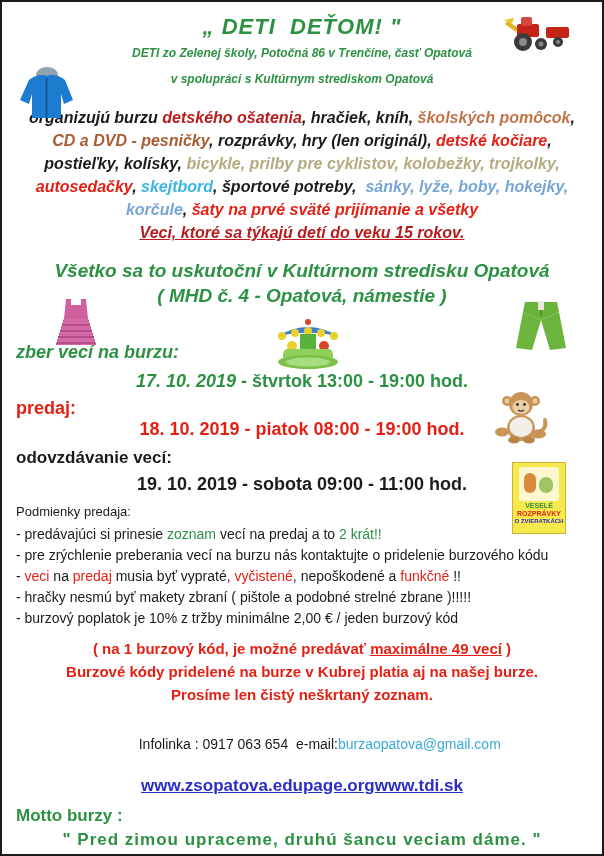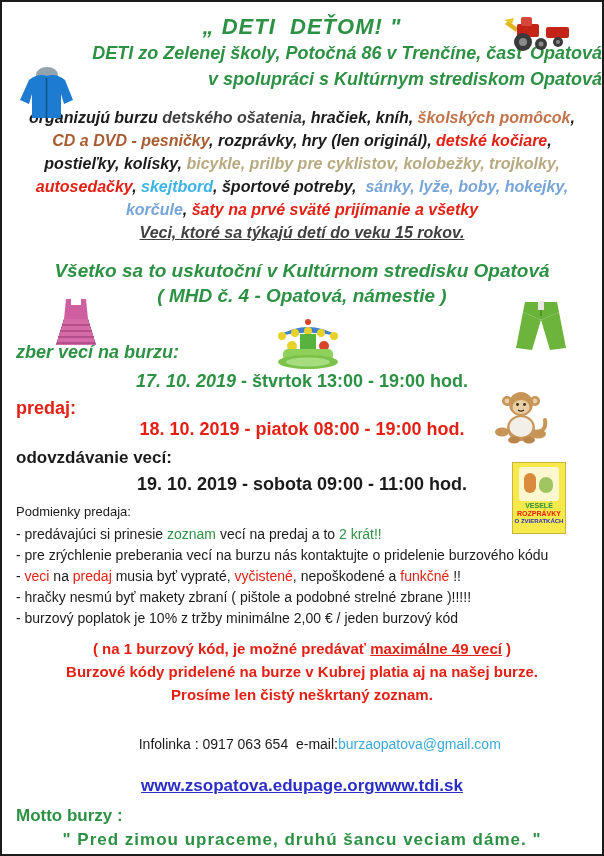--- a/index.html
+++ b/index.html
@@ -7,32 +7,32 @@
         border:2px solid #1b1b1b;box-sizing:border-box;overflow:hidden;
         font-family:"Liberation Sans","DejaVu Sans",sans-serif;color:#1b1b1b;}
   .ctr{text-align:center;}
   .ws{white-space:pre;}
   .bold{font-weight:bold;}
   .ital{font-style:italic;}
 
   
   .green{color:#2d9144;}
   .red{color:#e41f13;}
-  .purple{color:#404040;}
+  .purple{color:#b91c1c;}
   .brown{color:#a85c32;}
   .tanbrown{color:#c3734a;}
   .tan{color:#b7aa80;}
   .cyan{color:#3cb4e5;}
   .steel{color:#78a5d8;}
   .emailc{color:#3aa9d9;}
   .linkb{color:#2a2ec4;text-decoration:underline;}
   .und{text-decoration:underline;}
 
   .title{margin-top:12px;font-size:22px;letter-spacing:1px;}
-  .hline{font-size:18px;line-height:26px;text-align:right;}
+  .hline{font-size:12px;line-height:26px;}
   .items{margin-top:14px;font-size:16px;line-height:23px;font-weight:bold;font-style:italic;}
   .venue{margin-top:14px;font-size:19px;line-height:25px;font-weight:bold;font-style:italic;}
   .sched-label{margin-left:14px;font-size:18px;font-weight:bold;}
   .sched-date{font-size:18px;font-weight:bold;}
   .zber{margin-top:34px;}
   .conds{margin:6px 12px 0 14px;font-size:14px;line-height:21px;font-weight:500;}
   .conds .head{font-size:13px;margin-bottom:2px;}
   .notice{margin-top:8px;font-size:15px;line-height:23px;font-weight:bold;}
   .contact{margin-top:14px;font-size:14px;font-weight:normal;padding-left:20px;}
   .links{margin-top:8px;display:flex;justify-content:center;font-size:17px;font-weight:bold;}

